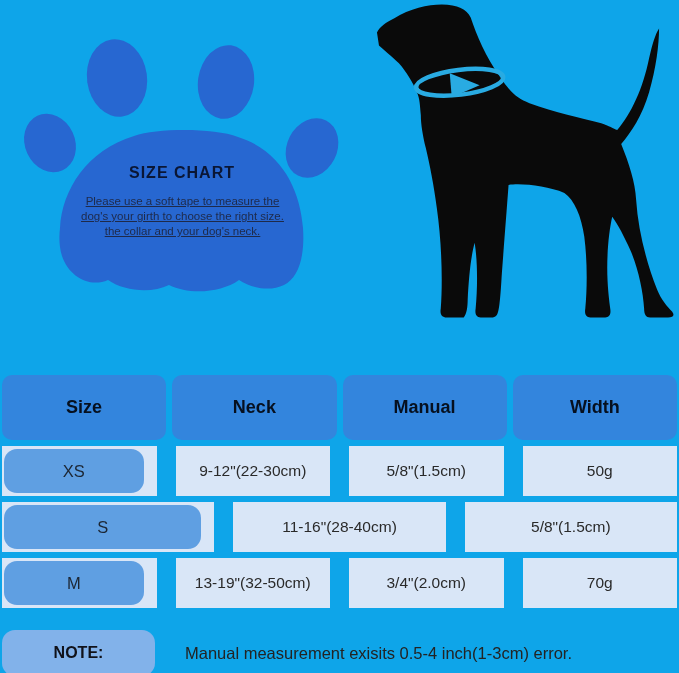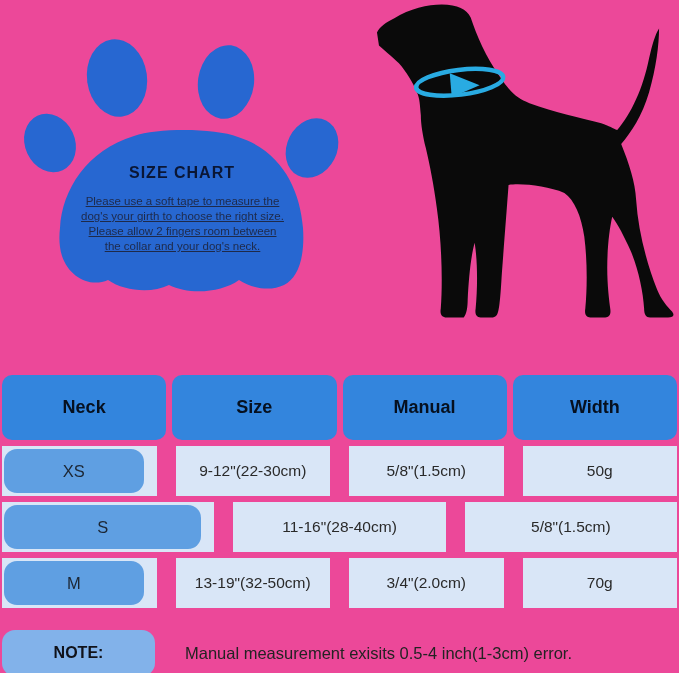--- a/index.html
+++ b/index.html
@@ -1,17 +1,17 @@
 <!DOCTYPE html>
 <html><head>
 <meta charset="utf-8">
 <style>
   html,body{margin:0;padding:0;background:#ffffff;}
   .stage{
-    position:relative;width:679px;height:673px;background:#ec4899;overflow:hidden;
+    position:relative;width:679px;height:673px;background:#0ea5e9;overflow:hidden;
     font-family:"Liberation Sans",sans-serif;
   }
   
   .paw-wrap{position:absolute;left:2px;top:18px;width:358px;height:335px;}
   .paw-wrap svg{position:absolute;left:0;top:0;}
   .paw-title{
     position:absolute;left:55px;top:146px;width:250px;text-align:center;
     font-size:16px;font-weight:bold;letter-spacing:1px;color:#0a1635;
   }
   .paw-body{
@@ -70,21 +70,20 @@
           C 219,275 187,277 167,267
           C 149,276 122,273 106,262
           C 88,270 67,259 60,238
           C 57,228 57,219 58,210 Z"></path>
       </g>
     </svg>
     <div class="paw-title">SIZE CHART</div>
     <div class="paw-body">
       <div>Please use a soft tape to measure the</div>
       <div>dog's your girth to choose the right size.</div>
-      <div>Please allow 2 fingers room between</div>
       <div>the collar and your dog's neck.</div>
     </div>
   </div>
 
   <div class="dog-wrap">
     <svg width="309" height="330" viewBox="0 0 310 330">
       <path fill="#0a0a0a" d="M 7,32
         C 10,26 16,22 24,18
         C 40,8 58,4 72,4
         C 88,4 97,9 101,17
@@ -131,22 +130,22 @@
       <g>
         <ellipse cx="90" cy="82" rx="44" ry="12.5" fill="none" stroke="#29abe2" stroke-width="4.5" transform="rotate(-7 90 82)"></ellipse>
         <polygon points="80,73 110,85 82,97" fill="#29abe2"></polygon>
       </g>
     </svg>
   </div>
 
   <div class="table-wrap">
 
     <div class="hdr-row">
+      <div class="hdr-cell">Size</div>
       <div class="hdr-cell">Neck</div>
-      <div class="hdr-cell">Size</div>
       <div class="hdr-cell">Manual</div>
       <div class="hdr-cell">Width</div>
     </div>
 
     <div class="data-row">
       <div class="data-cell size-cell">
         <div class="size-pill">XS</div>
       </div>
       <div class="data-cell">9-12"(22-30cm)</div>
       <div class="data-cell">5/8"(1.5cm)</div>

